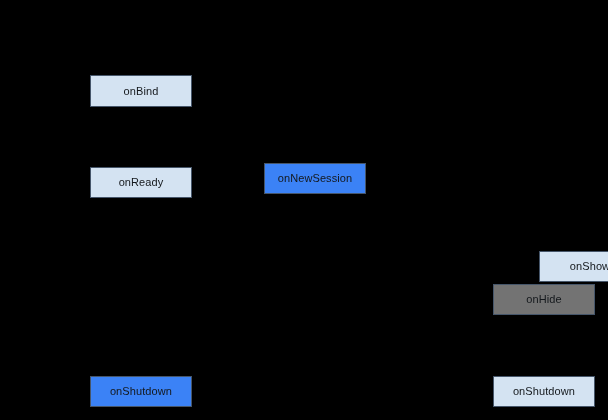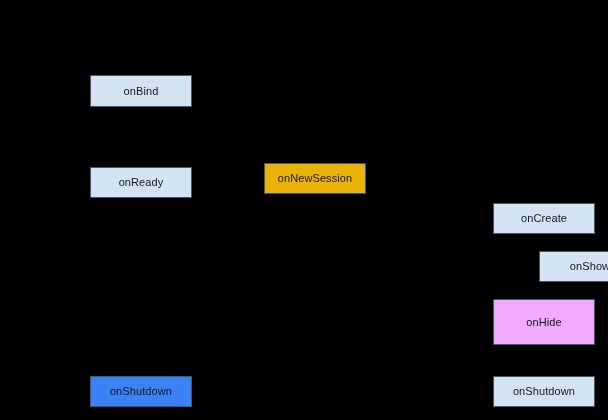--- a/index.html
+++ b/index.html
@@ -39,30 +39,27 @@
 </head>
 <body>
 
 <div id="canvas" style="width: 608px; height: 420px; background: rgb(0, 0, 0);">
     <div class="node" style="left: 90px; top: 75px; width: 102px; height: 32px; background: rgb(212, 227, 242); border-color: rgb(70, 86, 106); color: rgb(20, 24, 28);">
       <span class="node-label">onBind</span>
     </div>
     <div class="node" style="left: 90px; top: 138px; width: 102px; height: 31px; background: rgb(212, 227, 242); border-color: rgb(70, 86, 106); color: rgb(20, 24, 28); margin-top: 29px;">
       <span class="node-label">onReady</span>
     </div>
-    <div class="node" style="left: 264px; top: 163px; width: 102px; height: 31px; background: #eab308; border-color: rgb(70, 86, 106); color: rgb(20, 24, 28); text-align: right;">
+    <div class="node" style="left: 264px; top: 163px; width: 102px; height: 31px; background: #3b82f6; border-color: rgb(70, 86, 106); color: rgb(20, 24, 28); text-align: right;">
       <span class="node-label">onNewSession</span>
-    </div>
-    <div class="node" style="left: 493px; top: 203px; width: 102px; height: 31px; background: rgb(212, 227, 242); border-color: rgb(70, 86, 106); color: rgb(20, 24, 28);">
-      <span class="node-label">onCreate</span>
     </div>
     <div class="node" style="left: 493px; top: 251px; width: 102px; height: 31px; background: rgb(212, 227, 242); border-color: rgb(70, 86, 106); color: rgb(20, 24, 28); margin-left: 46px;">
       <span class="node-label">onShow</span>
     </div>
-    <div class="node" style="left: 493px; top: 299px; width: 102px; height: 46px; background: #f0abfc; border-color: rgb(70, 86, 106); color: rgb(20, 24, 28);">
+    <div class="node" style="left: 493px; top: 284px; width: 102px; height: 31px; background: #737373; border-color: rgb(70, 86, 106); color: rgb(20, 24, 28);">
       <span class="node-label">onHide</span>
     </div>
     <div class="node" style="left: 90px; top: 376px; width: 102px; height: 31px; background: #3b82f6; border-color: rgb(70, 86, 106); color: rgb(20, 24, 28);">
       <span class="node-label">onShutdown</span>
     </div>
     <div class="node" style="left: 493px; top: 376px; width: 102px; height: 31px; background: rgb(212, 227, 242); border-color: rgb(70, 86, 106); color: rgb(20, 24, 28);">
       <span class="node-label">onShutdown</span>
     </div>
   </div>
 

